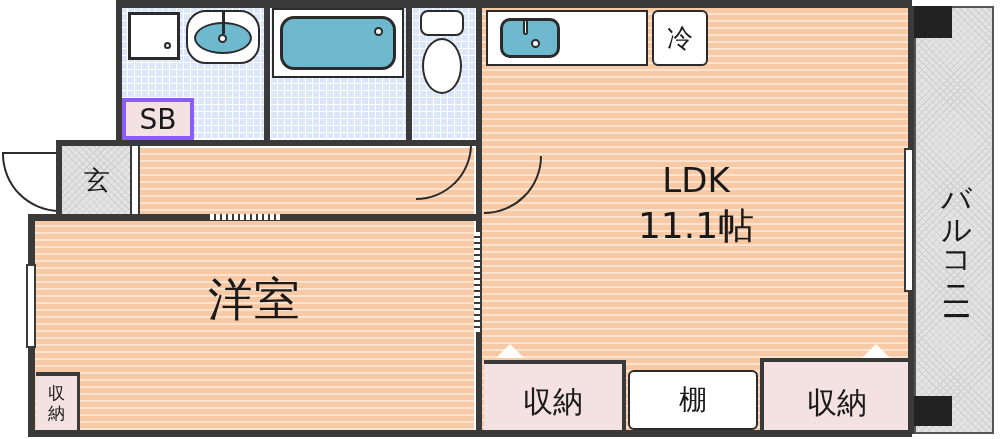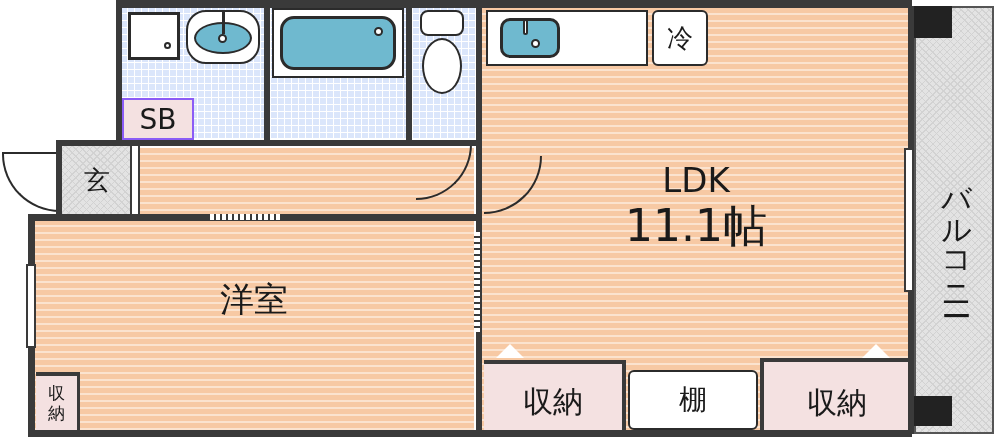--- a/index.html
+++ b/index.html
@@ -35,45 +35,45 @@
   <div class="abs blue" style="left:6px;top:6px;width:116px;height:54px;border-radius:14px;">
     <div class="abs" style="right:10px;top:8px;width:9px;height:9px;border:2px solid #2b2b2b;border-radius:50%;background:#fff;"></div>
   </div>
 </div>
 
 <div class="abs" style="left:418px;top:10px;width:48px;height:86px;">
   <div class="abs" style="left:2px;top:0;width:44px;height:26px;border:2px solid #2b2b2b;border-radius:8px;background:#fff;"></div>
   <div class="abs" style="left:4px;top:28px;width:40px;height:56px;border:2px solid #2b2b2b;border-radius:50%;background:#fff;"></div>
 </div>
 
-<div class="abs pink" style="left:122px;top:98px;width:72px;height:42px;border:2px solid #8b5cf6;">
+<div class="abs pink" style="left:122px;top:98px;width:72px;height:42px;border:4px solid #8b5cf6;">
   <span class="label" style="left:0;top:0;width:100%;height:100%;font-size:28px;">SB</span>
 </div>
 
 <div class="abs grey" style="left:62px;top:146px;width:70px;height:68px;">
   <span class="label" style="left:0;top:0;width:100%;height:100%;font-size:26px;">玄</span>
 </div>
 
 <div class="abs" style="left:2px;top:154px;width:58px;height:58px;border:2px solid #2b2b2b;border-top:none;border-right:none;border-radius:0 0 0 58px;"></div>
 <div class="abs" style="left:2px;top:152px;width:58px;height:2px;background:#2b2b2b;"></div>
 
 <div class="abs wood" style="left:136px;top:148px;width:338px;height:66px;"></div>
 
 <div class="abs wood" style="left:34px;top:220px;width:440px;height:212px;">
-  <span class="label" style="left:0;top:60px;width:100%;height:40px;font-size:34px;">洋室</span>
+  <span class="label" style="left:0;top:60px;width:100%;height:40px;font-size:46px;">洋室</span>
 </div>
 
 <div class="abs pink" style="left:36px;top:372px;width:44px;height:58px;border-top:4px solid #3a3a3a;border-right:3px solid #3a3a3a;">
   <span class="label" style="left:0;top:0;width:100%;height:100%;font-size:17px;white-space:pre-line;line-height:20px;">収
 納</span>
 </div>
 
 <div class="abs wood" style="left:482px;top:8px;width:428px;height:424px;">
   <span class="label" style="left:0;top:152px;width:100%;height:40px;font-size:34px;">LDK</span>
-  <span class="label" style="left:0;top:196px;width:100%;height:44px;font-size:44px;">11.1帖</span>
+  <span class="label" style="left:0;top:196px;width:100%;height:44px;font-size:36px;">11.1帖</span>
 </div>
 
 <div class="abs box" style="left:486px;top:10px;width:162px;height:56px;">
   <div class="abs blue" style="left:12px;top:6px;width:60px;height:40px;border-radius:10px;">
     <div class="abs" style="left:20px;top:-2px;width:5px;height:16px;background:#fff;border:2px solid #2b2b2b;border-radius:3px;"></div>
     <div class="abs" style="left:28px;top:18px;width:9px;height:9px;border:2px solid #2b2b2b;border-radius:50%;background:#fff;"></div>
   </div>
 </div>
 
 <div class="abs box" style="left:652px;top:10px;width:56px;height:56px;border-radius:6px;">

